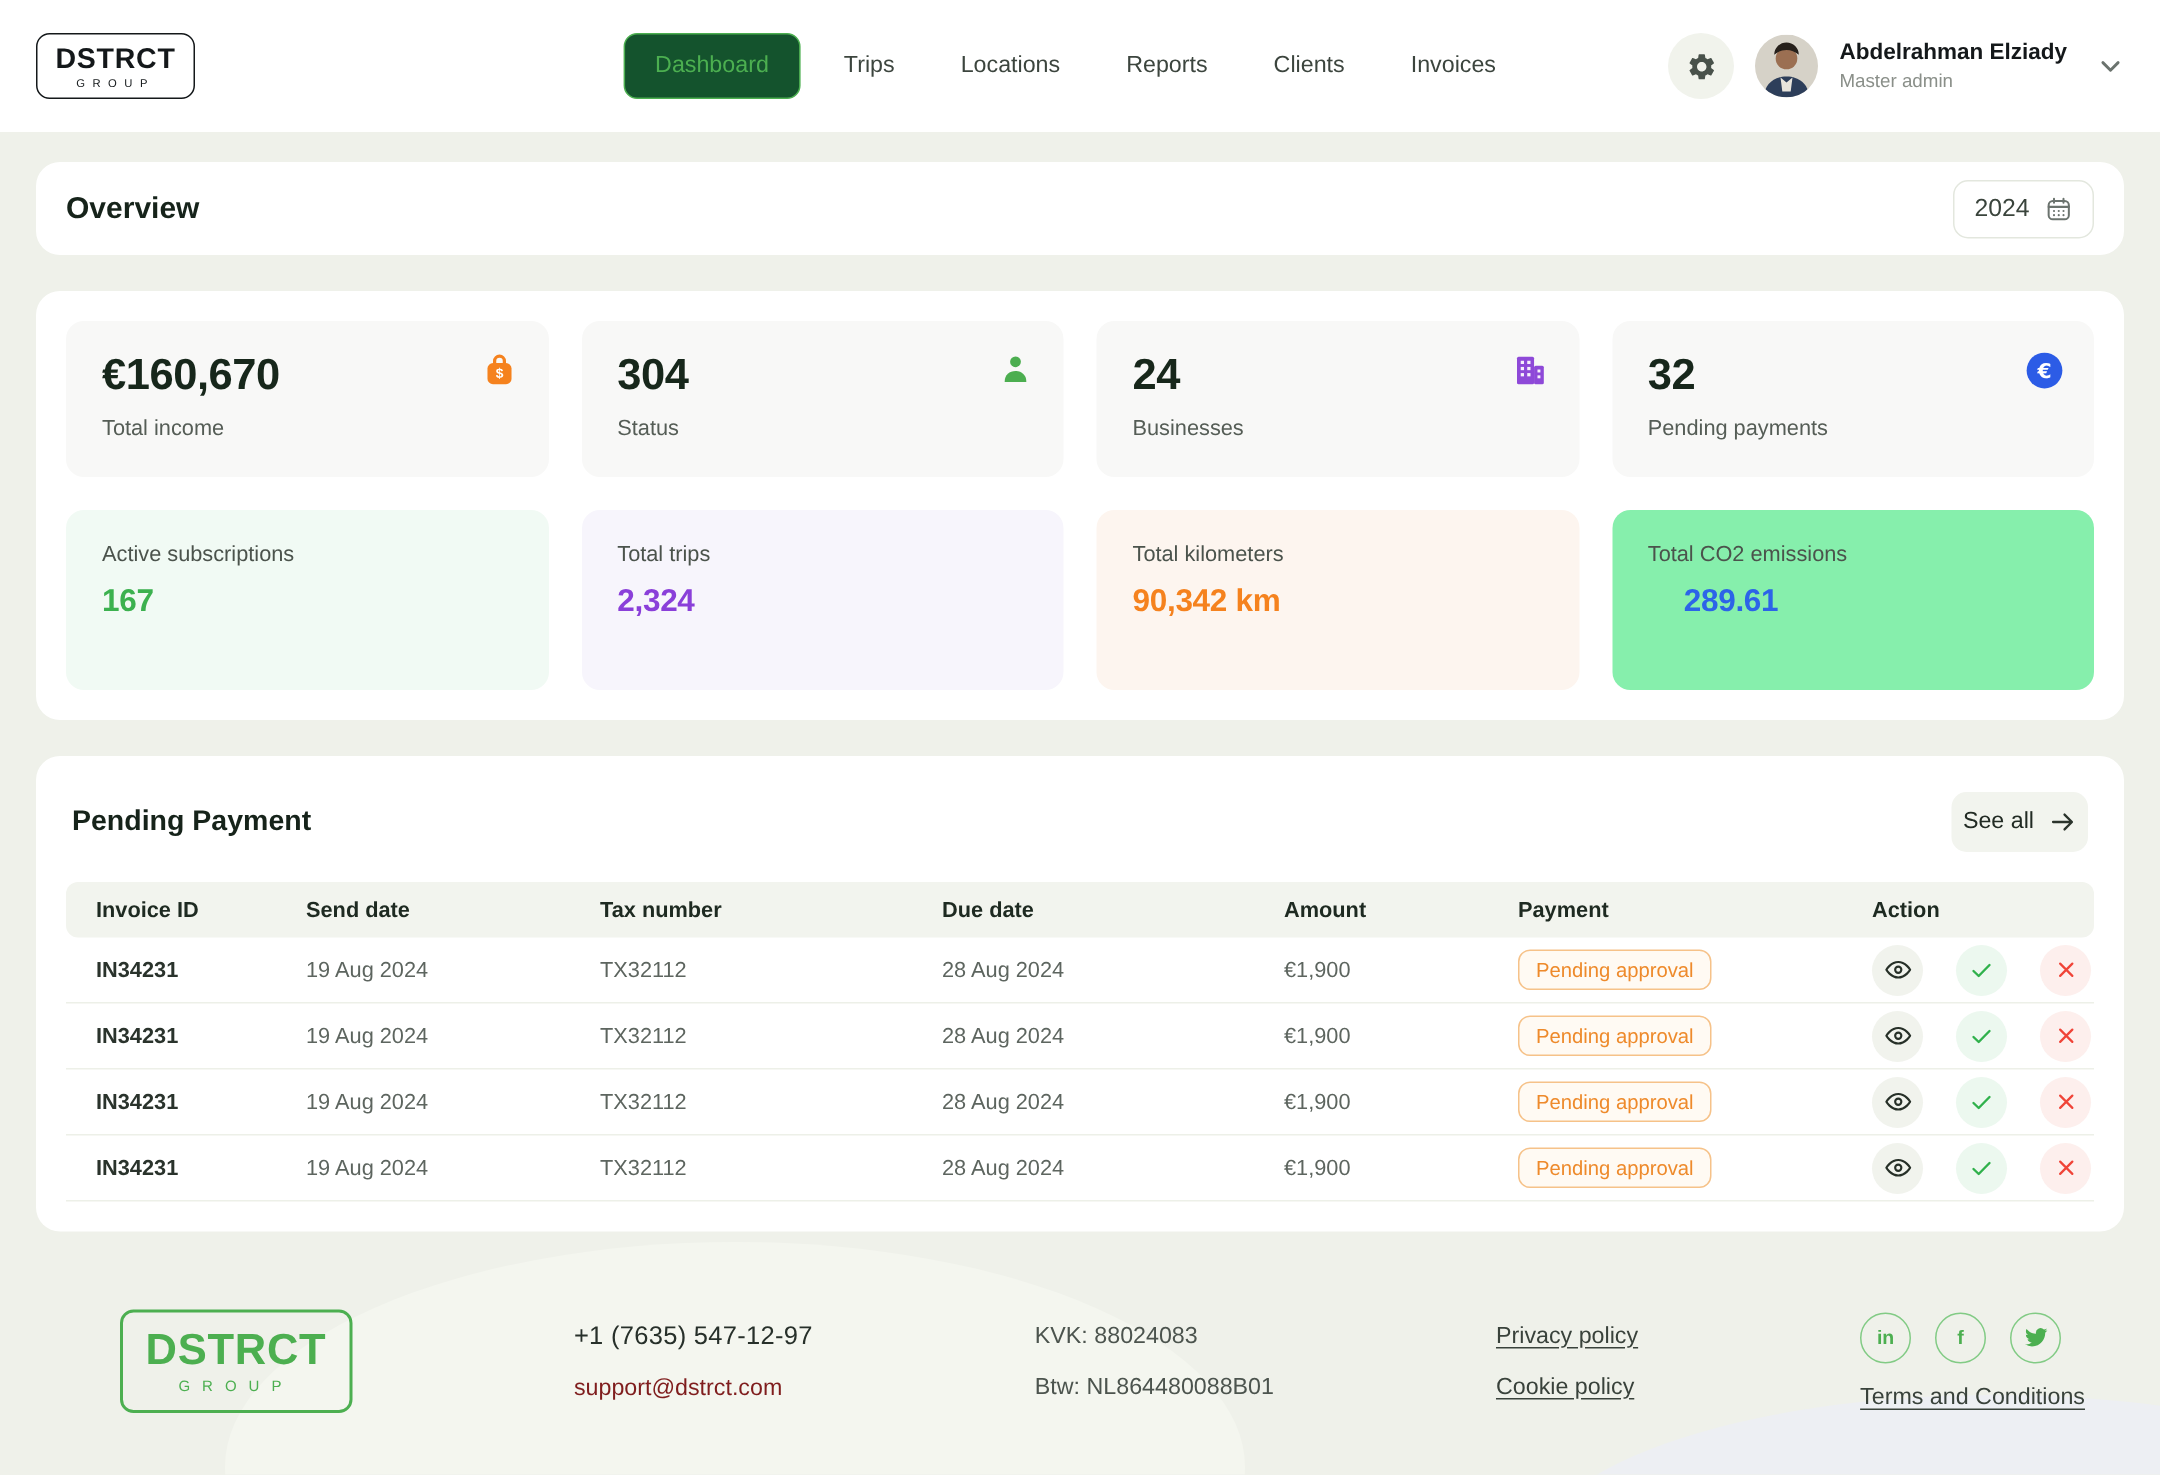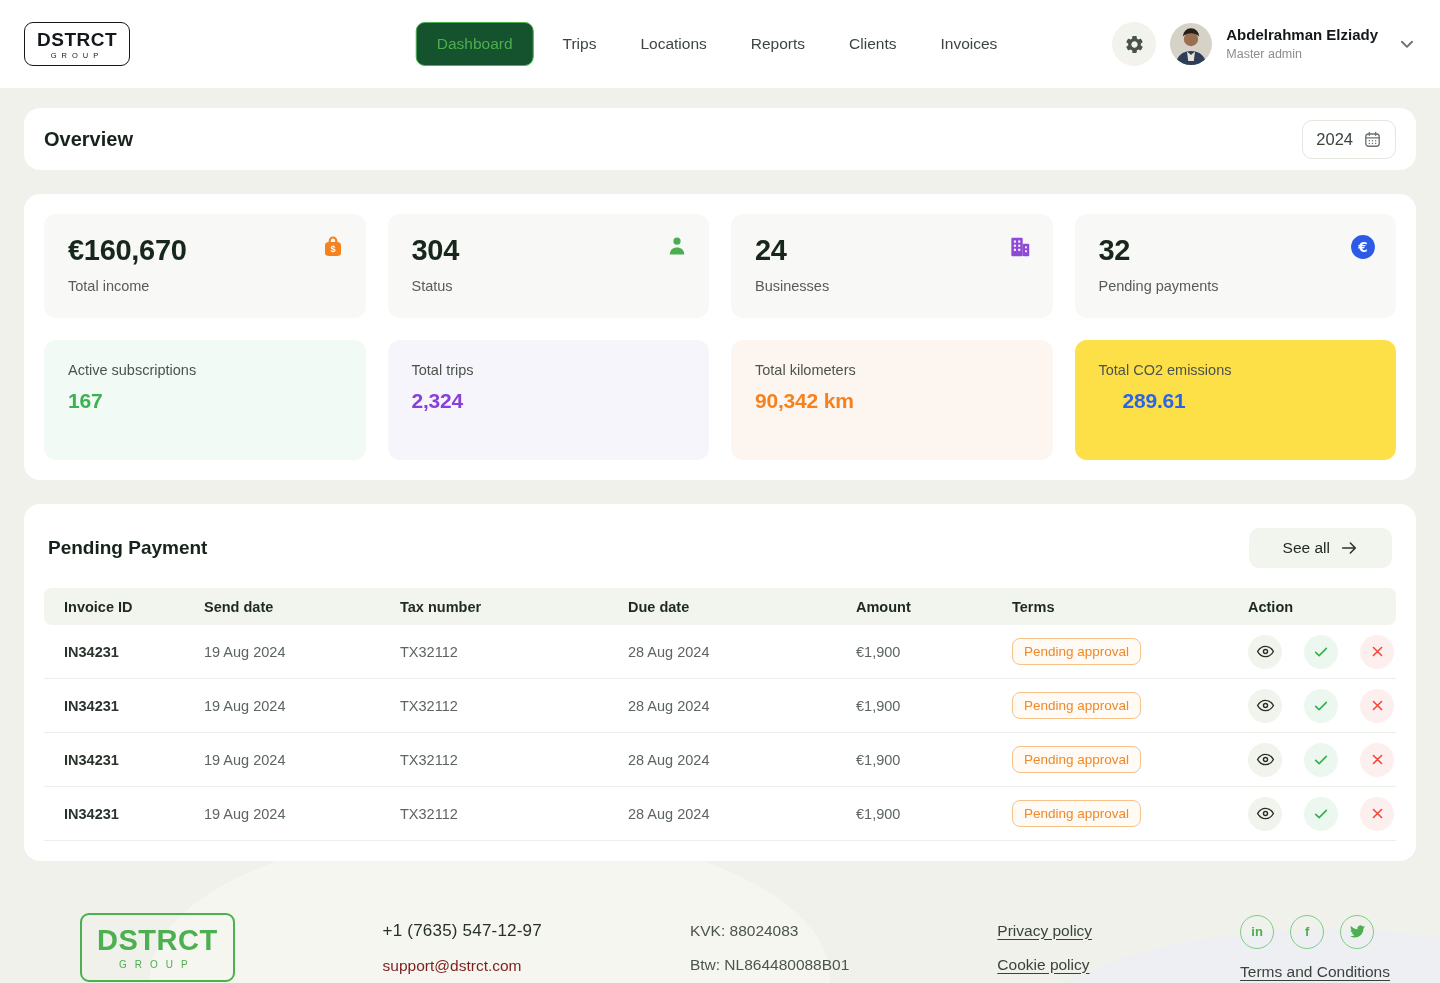--- a/index.html
+++ b/index.html
@@ -63,38 +63,38 @@
   .tile.primary { background:#f8f8f7; }
   .tile-value { font-size:29px; font-weight:800; color:#17271b; letter-spacing:-.3px; line-height:1; }
   .tile-label { font-size:14.5px; color:#555d56; margin-top:13px; }
   .tile-icon { position:absolute; top:20px; right:20px; display:flex; }
   .tile.secondary { height:120px; }
   .tile.secondary .tile-label { margin-top:0; color:#4b534c; }
   .sec-value { font-size:21px; font-weight:800; margin-top:11px; letter-spacing:-.2px; }
   .bg-green { background:#f1faf4; }  .val-green { color:#3cb14f; }
   .bg-purple { background:#f7f5fc; } .val-purple { color:#8a3fd9; }
   .bg-orange { background:#fdf5ef; } .val-orange { color:#f5821e; }
-  .bg-blue { background:#fde047; }   .val-blue { color:#2c64e8;margin-left:24px; }
+  .bg-blue { background:#86efac; }   .val-blue { color:#2c64e8;margin-left:24px; }
 
   
   .pending-card { padding:20px; }
   .pending-head { display:flex; align-items:center; justify-content:space-between; padding:4px 4px 20px; }
   .pending-title { font-size:19px; font-weight:700; color:#16231a; }
   .see-all {
     display:flex; align-items:center; gap:10px; background:#f2f4ee; border:none; border-radius:10px;
-    padding:11px 34px; font-family:inherit; font-size:15.5px; color:#222b24; cursor:pointer;
+    padding:11px 8px; font-family:inherit; font-size:15.5px; color:#222b24; cursor:pointer;
   }
   .table { width:100%; }
   .thead, .trow {
     display:grid; grid-template-columns:140px 196px 228px 228px 156px 236px 1fr;
     align-items:center; padding:0 20px;
   }
   .thead { background:#f2f4ee; border-radius:8px; height:37px; }
   .th { font-size:14.5px; font-weight:700; color:#1e2a21; }
-  .trow { height:54px; border-bottom:1px solid #edf0e8; }
+  .trow { height:44px; border-bottom:1px solid #edf0e8; }
   .td { font-size:14.5px; color:#5d655f; }
   .td.invoice { color:#2a332c; font-weight:700; }
   .badge {
     display:inline-block; font-size:13.5px; color:#ee8a2b; border:1px solid #f6c289;
     background:#fffaf3; border-radius:8px; padding:5px 11px;
   }
   .actions { display:flex; align-items:center; gap:22px; }
   .act {
     width:34px; height:34px; border-radius:50%; border:none; cursor:pointer;
     display:flex; align-items:center; justify-content:center;
@@ -284,21 +284,21 @@
           </span>
         </button>
       </div>
       <div class="table">
         <div class="thead" id="table-head">
             <div class="th">Invoice ID</div>
             <div class="th">Send date</div>
             <div class="th">Tax number</div>
             <div class="th">Due date</div>
             <div class="th">Amount</div>
-            <div class="th">Terms</div>
+            <div class="th">Payment</div>
             <div class="th">Action</div>
           </div>
         <div id="table-body">
   <div class="trow">
     <div class="td invoice">IN34231</div>
     <div class="td">19 Aug 2024</div>
     <div class="td">TX32112</div>
     <div class="td">28 Aug 2024</div>
     <div class="td">€1,900</div>
     <div class="td">

